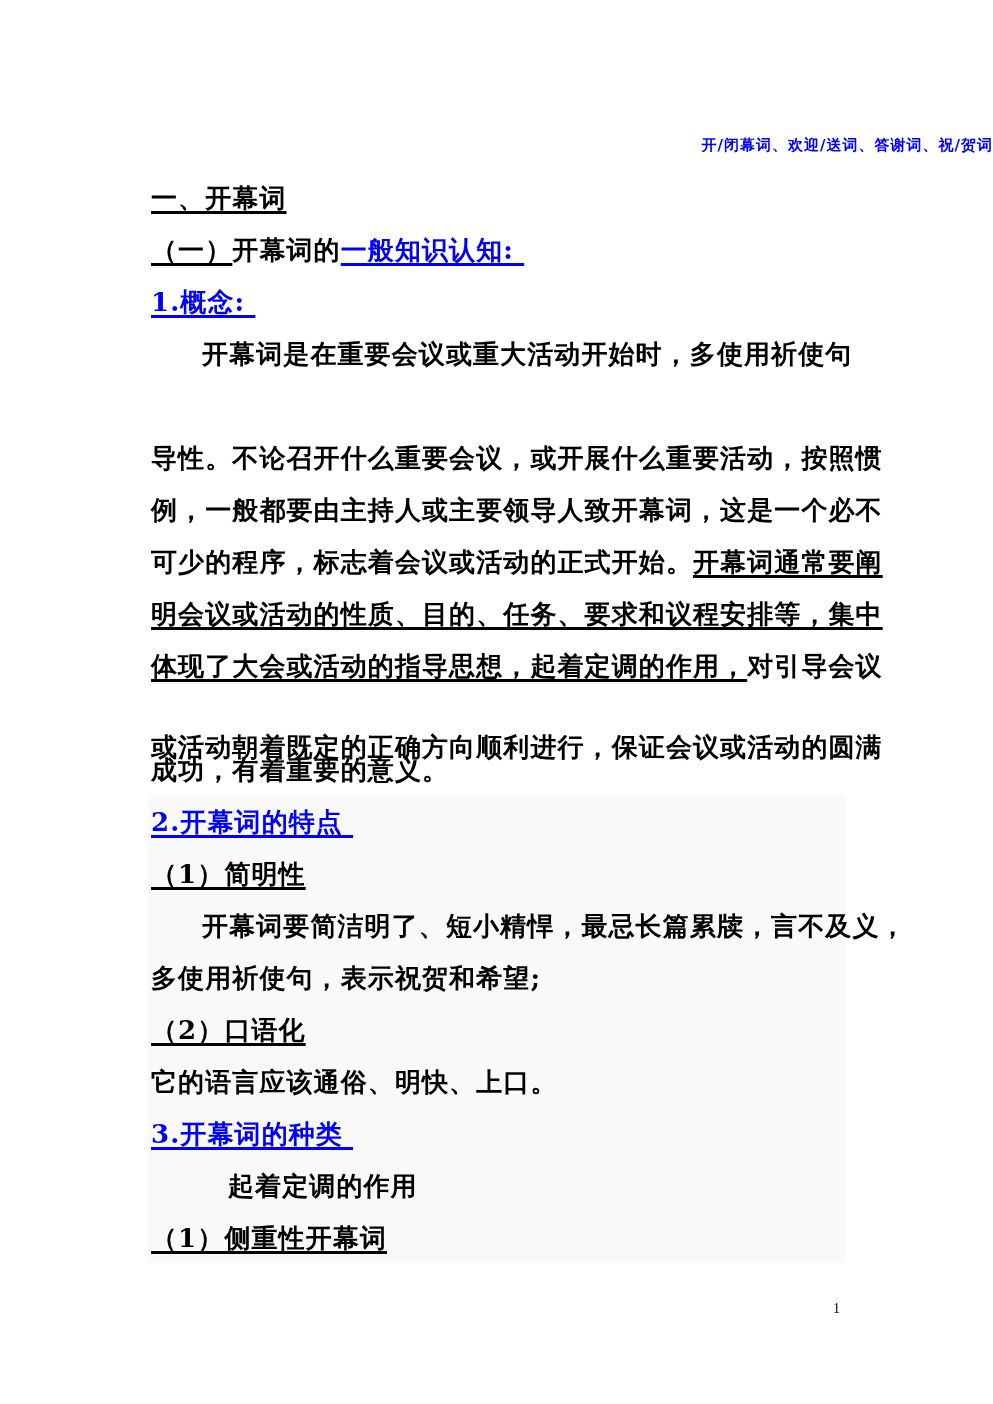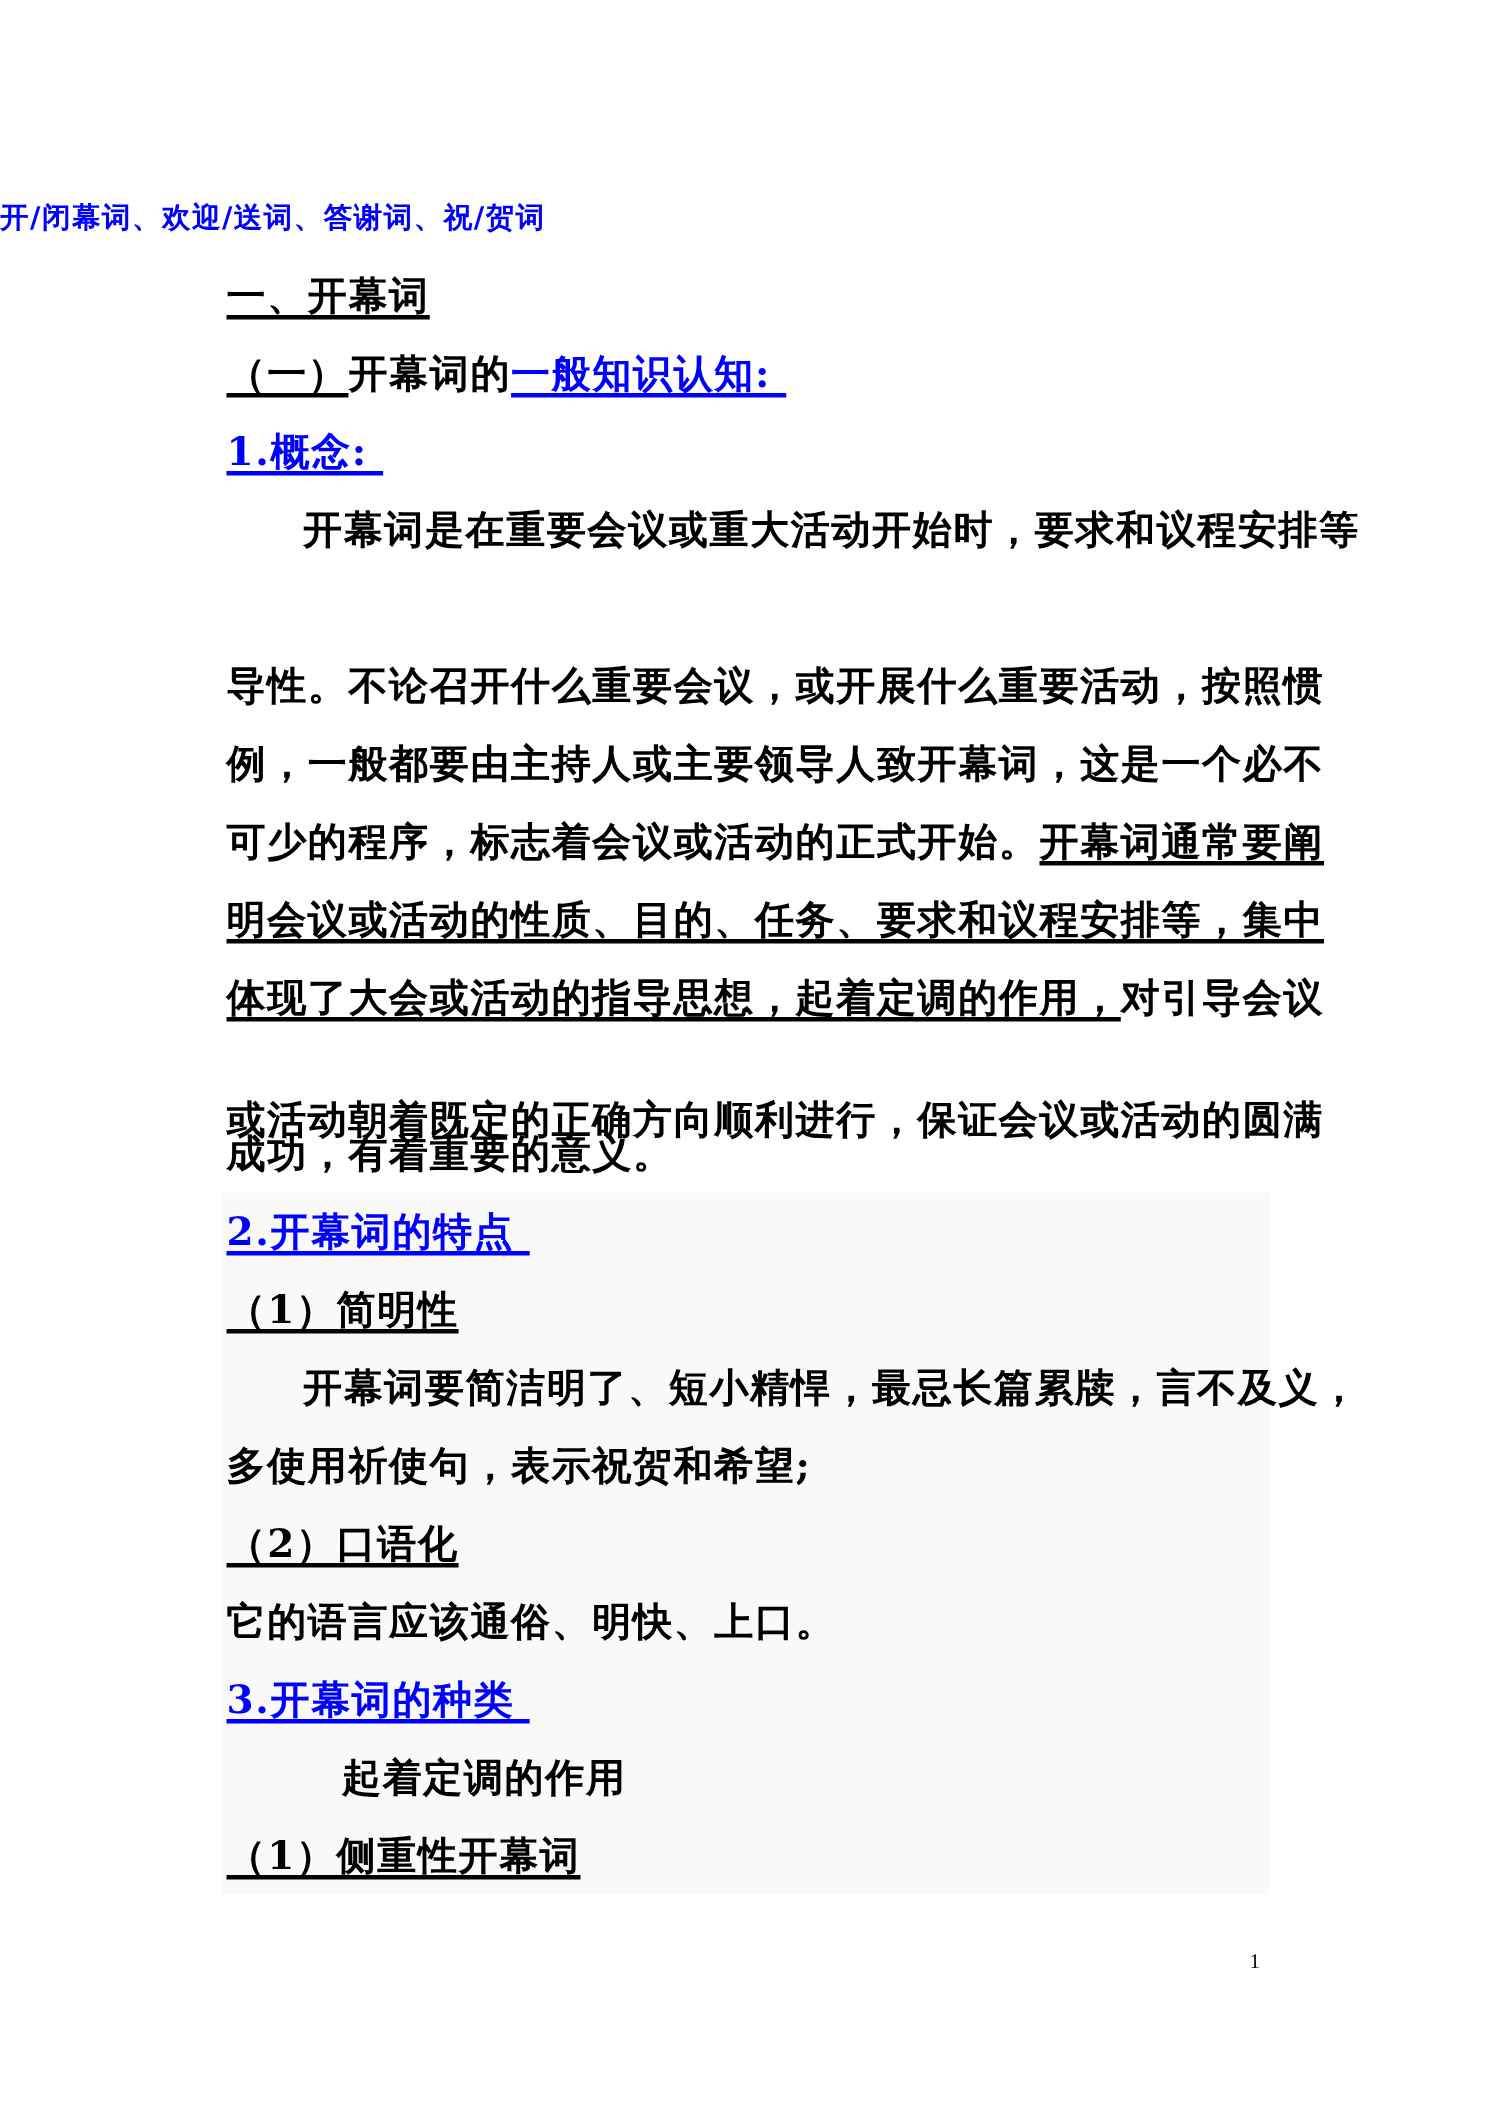--- a/index.html
+++ b/index.html
@@ -36,22 +36,22 @@
       line-height: 30px;
       height: 30px;
       white-space: nowrap;
       letter-spacing: 1.1px;
     }
     .title {
       position: absolute;
       left: 0;
       width: 993px;
       top: 130px;
-      text-align: left;
-      font-size: 19px;
+      text-align: right;
+      font-size: 15px;
       line-height: 30px;
       font-weight: bold;
       color: #0000ff;
       letter-spacing: 1px;
     }
     .bold { font-weight: bold; }
     .blue { color: #0000ff; }
     .ul-black {
       text-decoration: underline;
       text-decoration-color: #000000;
@@ -88,21 +88,21 @@
   </div>
 
   <div class="line bold" style="top:235px;">
     <span class="ul-black">（一）</span><span>开幕词的</span><span class="ul-blue blue pad">一般知识认知: </span>
   </div>
 
   <div class="line bold blue" style="top:287px;">
     <span class="ul-blue pad">1.概念: </span>
   </div>
 
-  <div class="line bold" style="top:339px; left:202px;">开幕词是在重要会议或重大活动开始时，要求和议程安排等</div>
+  <div class="line bold" style="top:339px; left:202px;">开幕词是在重要会议或重大活动开始时，多使用祈使句</div>
   <div class="line bold" style="top:443px;">导性。不论召开什么重要会议，或开展什么重要活动，按照惯</div>
   <div class="line bold" style="top:495px;">例，一般都要由主持人或主要领导人致开幕词，这是一个必不</div>
 
   <div class="line bold" style="top:547px;">
     <span>可少的程序，标志着会议或活动的正式开始。</span><span class="ul-black">开幕词通常要阐</span>
   </div>
   <div class="line bold" style="top:599px;">
     <span class="ul-black">明会议或活动的性质、目的、任务、要求和议程安排等，集中</span>
   </div>
   <div class="line bold" style="top:651px;">

